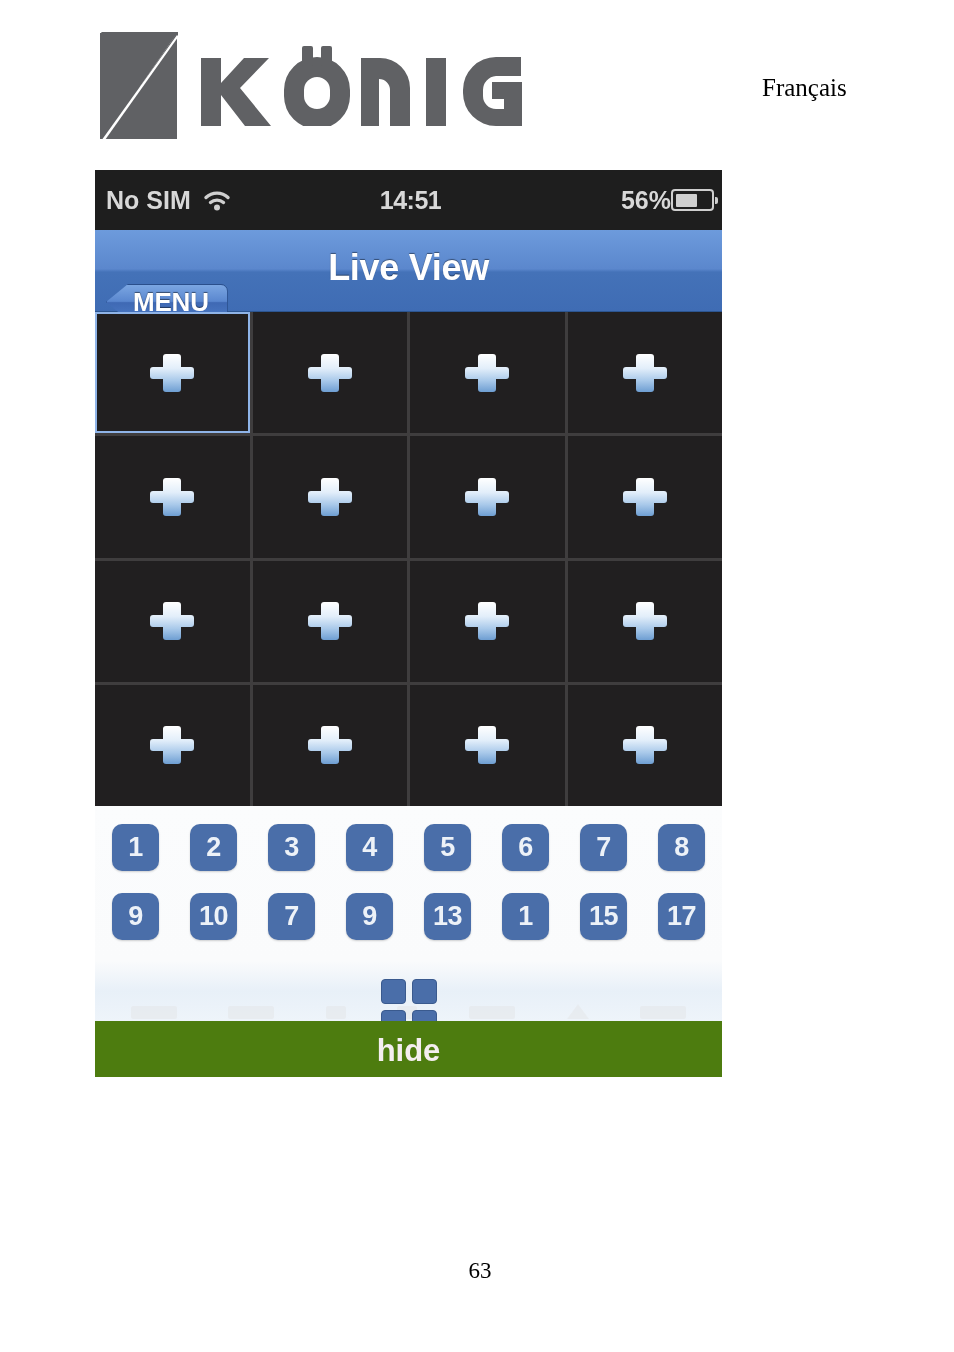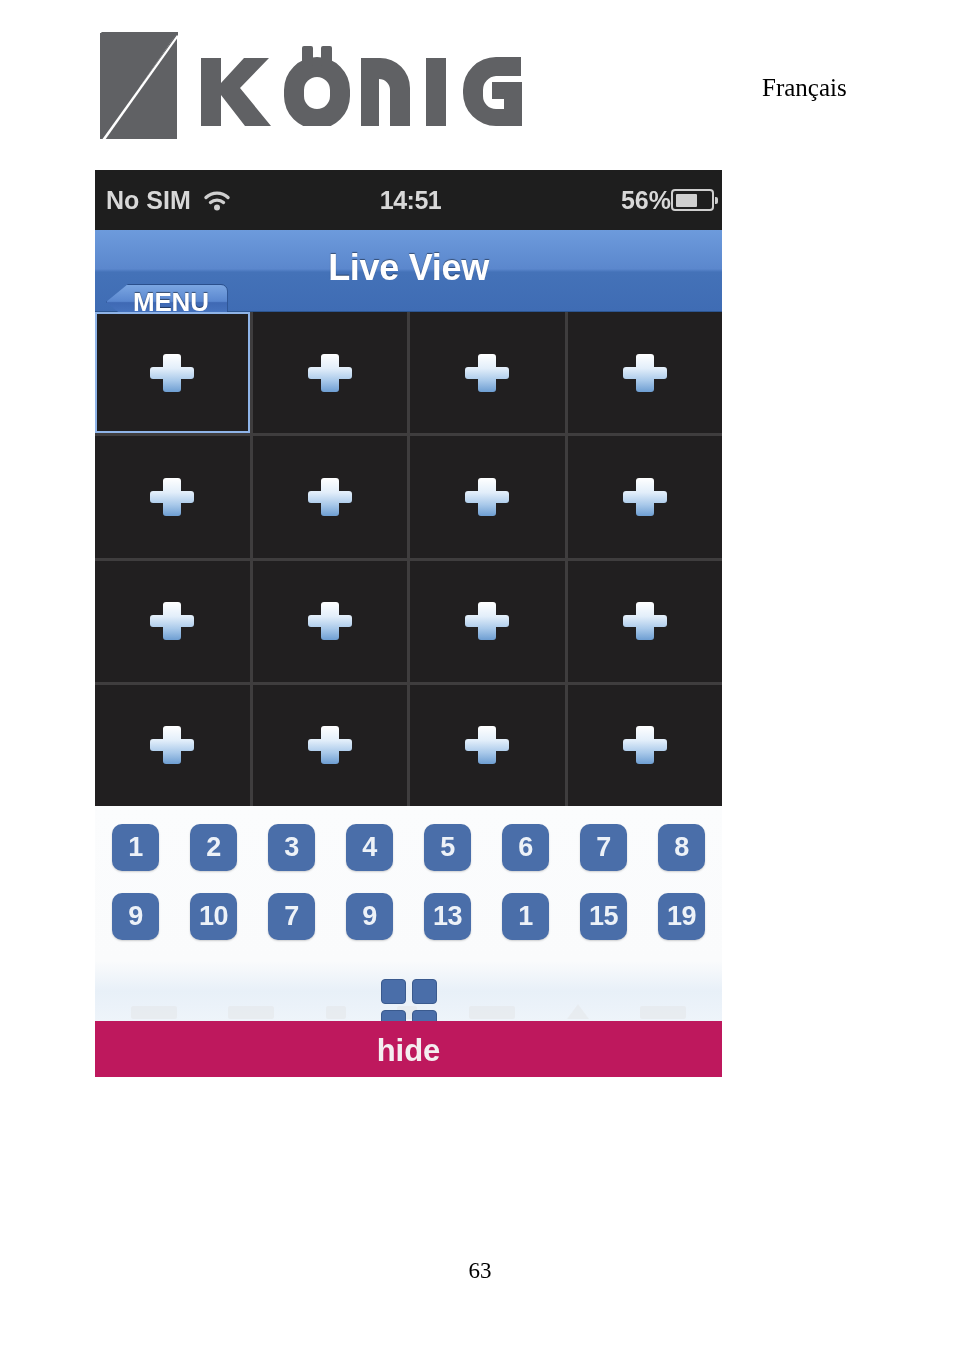--- a/index.html
+++ b/index.html
@@ -262,21 +262,21 @@
     width: 0; height: 0;
     border-left: 11px solid transparent;
     border-right: 11px solid transparent;
     border-bottom: 15px solid #e4e6e8;
   }
 
   
   .hide-bar {
     position: relative;
     height: 60px;
-    background: #be185d;
+    background: #4d7c0f;
     display: flex;
     align-items: center;
     justify-content: center;
     color: #f4eef0;
     font-size: 31px;
     font-weight: bold;
   }
 
   
   .page-number {
@@ -583,21 +583,21 @@
           <div class="chan-btn">8</div>
         </div>
       <div class="chan-row" id="chan-row-2">
           <div class="chan-btn">9</div>
           <div class="chan-btn">10</div>
           <div class="chan-btn">7</div>
           <div class="chan-btn">9</div>
           <div class="chan-btn">13</div>
           <div class="chan-btn">1</div>
           <div class="chan-btn">15</div>
-          <div class="chan-btn">19</div>
+          <div class="chan-btn">17</div>
         </div>
     </div>
     <div class="ghost-toolbar">
       <span class="ghost-chip"></span>
       <span class="ghost-chip"></span>
       <span class="ghost-chip sm"></span>
       <span class="ghost-chip sm"></span>
       <span class="ghost-chip"></span>
       <span class="ghost-tri"></span>
       <span class="ghost-chip"></span>

